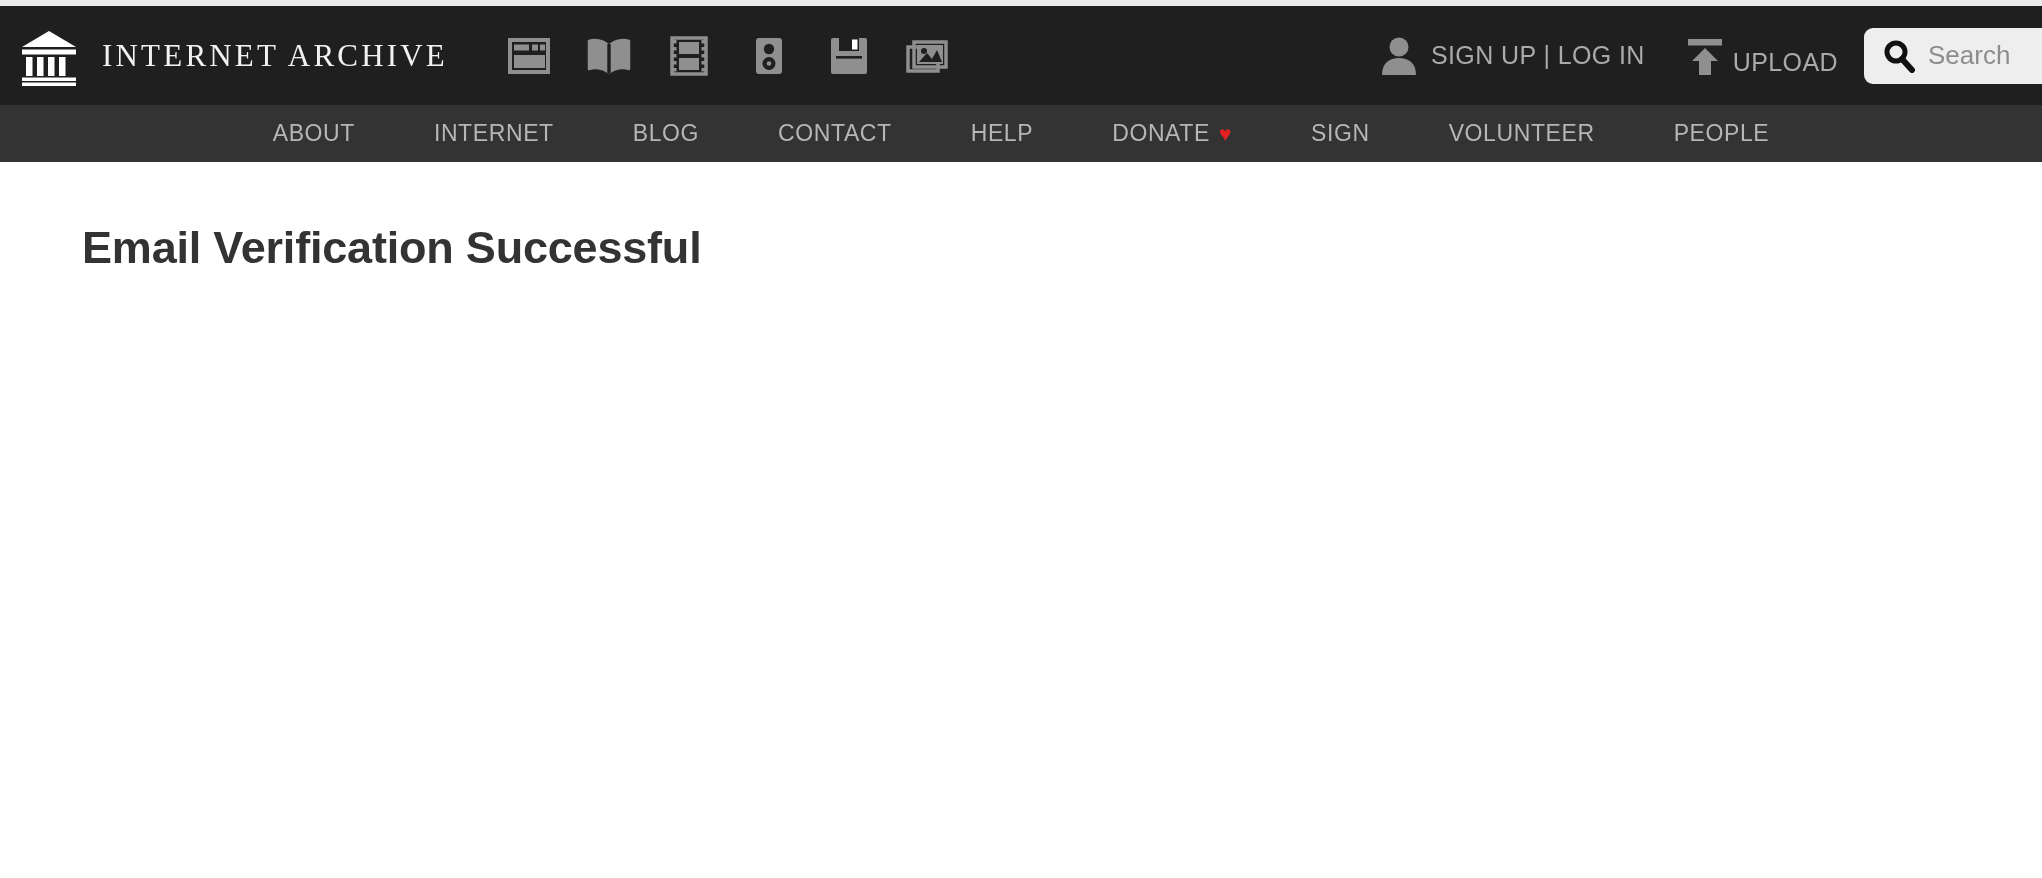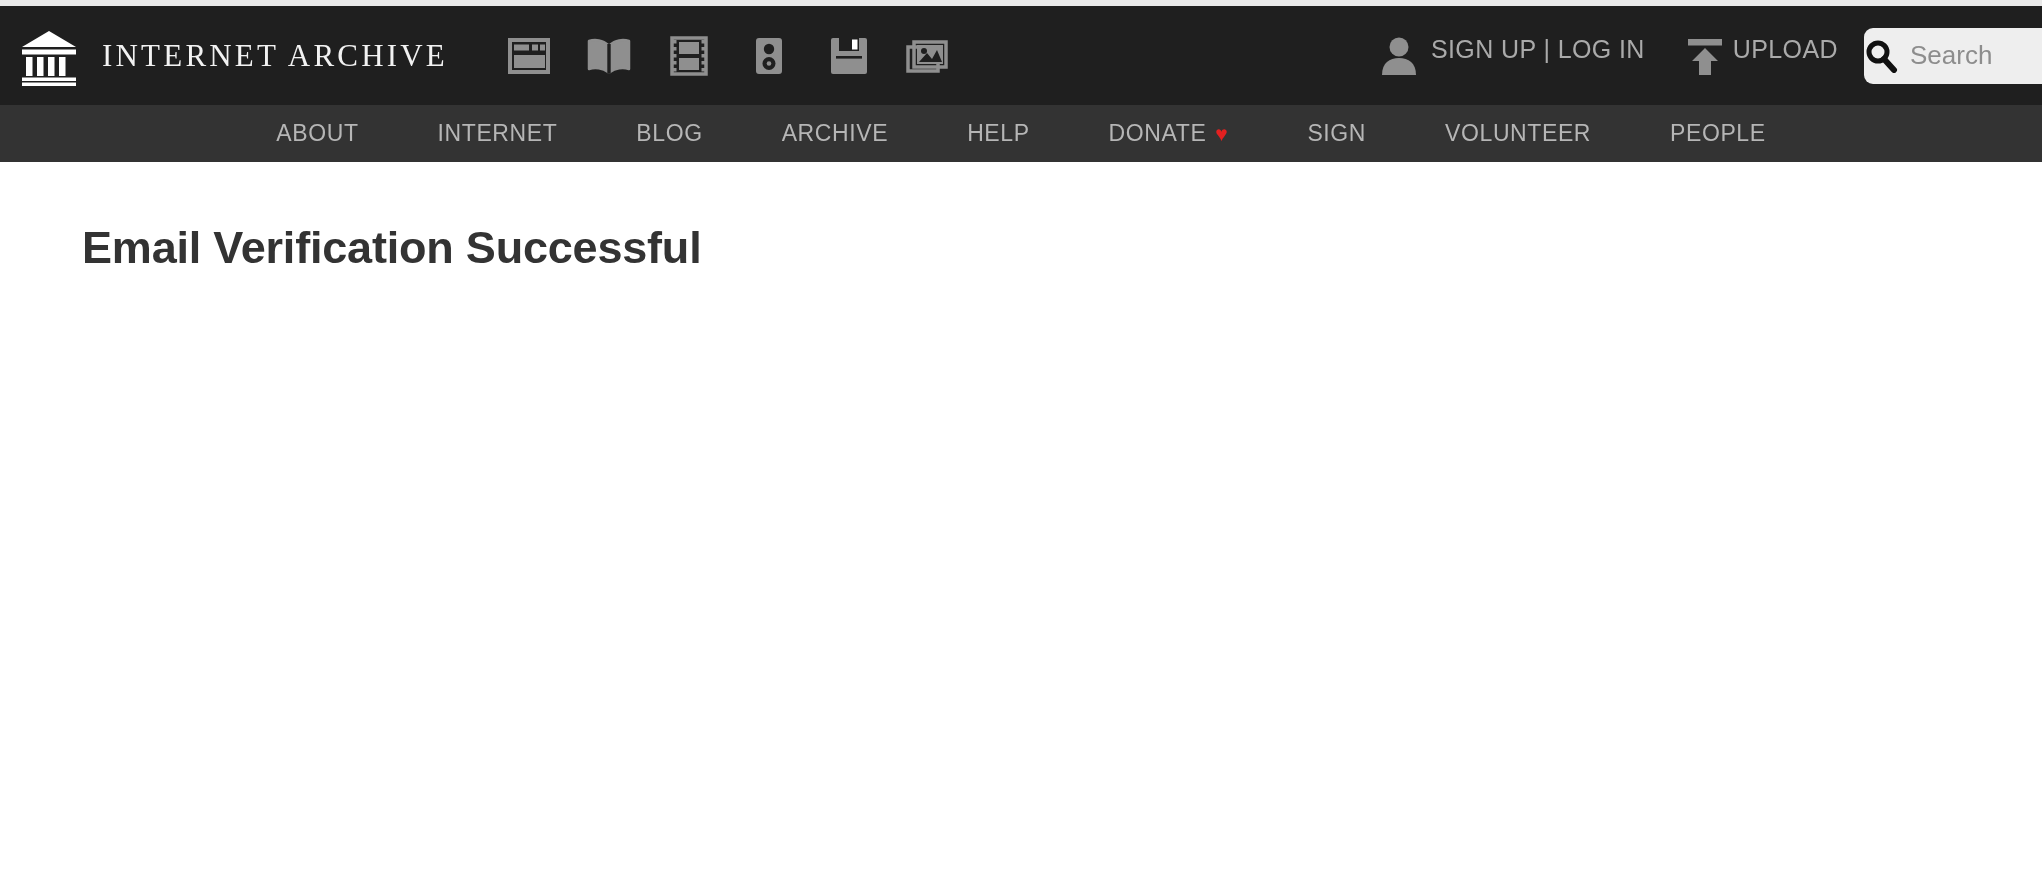--- a/index.html
+++ b/index.html
@@ -52,35 +52,36 @@
     display: flex; align-items: center; justify-content: center;
     cursor: pointer;
   }
   .media-icon svg { display: block; }
 
   
   .header-right {
     position: absolute; right: 0; top: 0; height: 99px;
     display: flex; align-items: center;
   }
-  .user-group { display: flex; align-items: flex-start; cursor: pointer; }
+  .user-group { display: flex; align-items: center; cursor: pointer; }
   .person-icon { width: 40px; height: 42px; margin-right: 12px; }
   .user-text {
     color: #aaaaaa; font-size: 25px; letter-spacing: 0.4px; white-space: nowrap;
   }
-  .upload-group { display: flex; align-items: flex-start; margin-left: 38px; cursor: pointer; }
+  .upload-group { display: flex; align-items: flex-end; margin-left: 38px; cursor: pointer; }
   .upload-icon { width: 44px; height: 42px; margin-right: 6px; }
   .upload-text { color: #aaaaaa; font-size: 25px; letter-spacing: 0.4px; white-space: nowrap; }
 
   .search-box {
     margin-left: 26px;
     width: 178px; height: 56px;
     background: #eeeeee;
     border-radius: 9px 0 0 9px;
     display: flex; align-items: center;
+    padding-left: 18px;
     overflow: hidden;
   }
   .search-icon { width: 34px; height: 34px; flex: 0 0 auto; }
   .search-placeholder {
     color: #8d8d8d; font-size: 26px; margin-left: 12px; white-space: nowrap;
   }
 
   
   .navbar {
     position: absolute; top: 105px; left: 0; width: 2042px; height: 57px;
@@ -248,21 +249,21 @@
       <span class="nav-item">
           <span>ABOUT</span>
         </span>
       <span class="nav-item">
           <span>INTERNET</span>
         </span>
       <span class="nav-item">
           <span>BLOG</span>
         </span>
       <span class="nav-item">
-          <span>ARCHIVE</span>
+          <span>CONTACT</span>
         </span>
       <span class="nav-item">
           <span>HELP</span>
         </span>
       <span class="nav-item">
         <span>DONATE</span>
         <span class="heart">♥</span>
       </span>
       <span class="nav-item">
           <span>SIGN</span>

